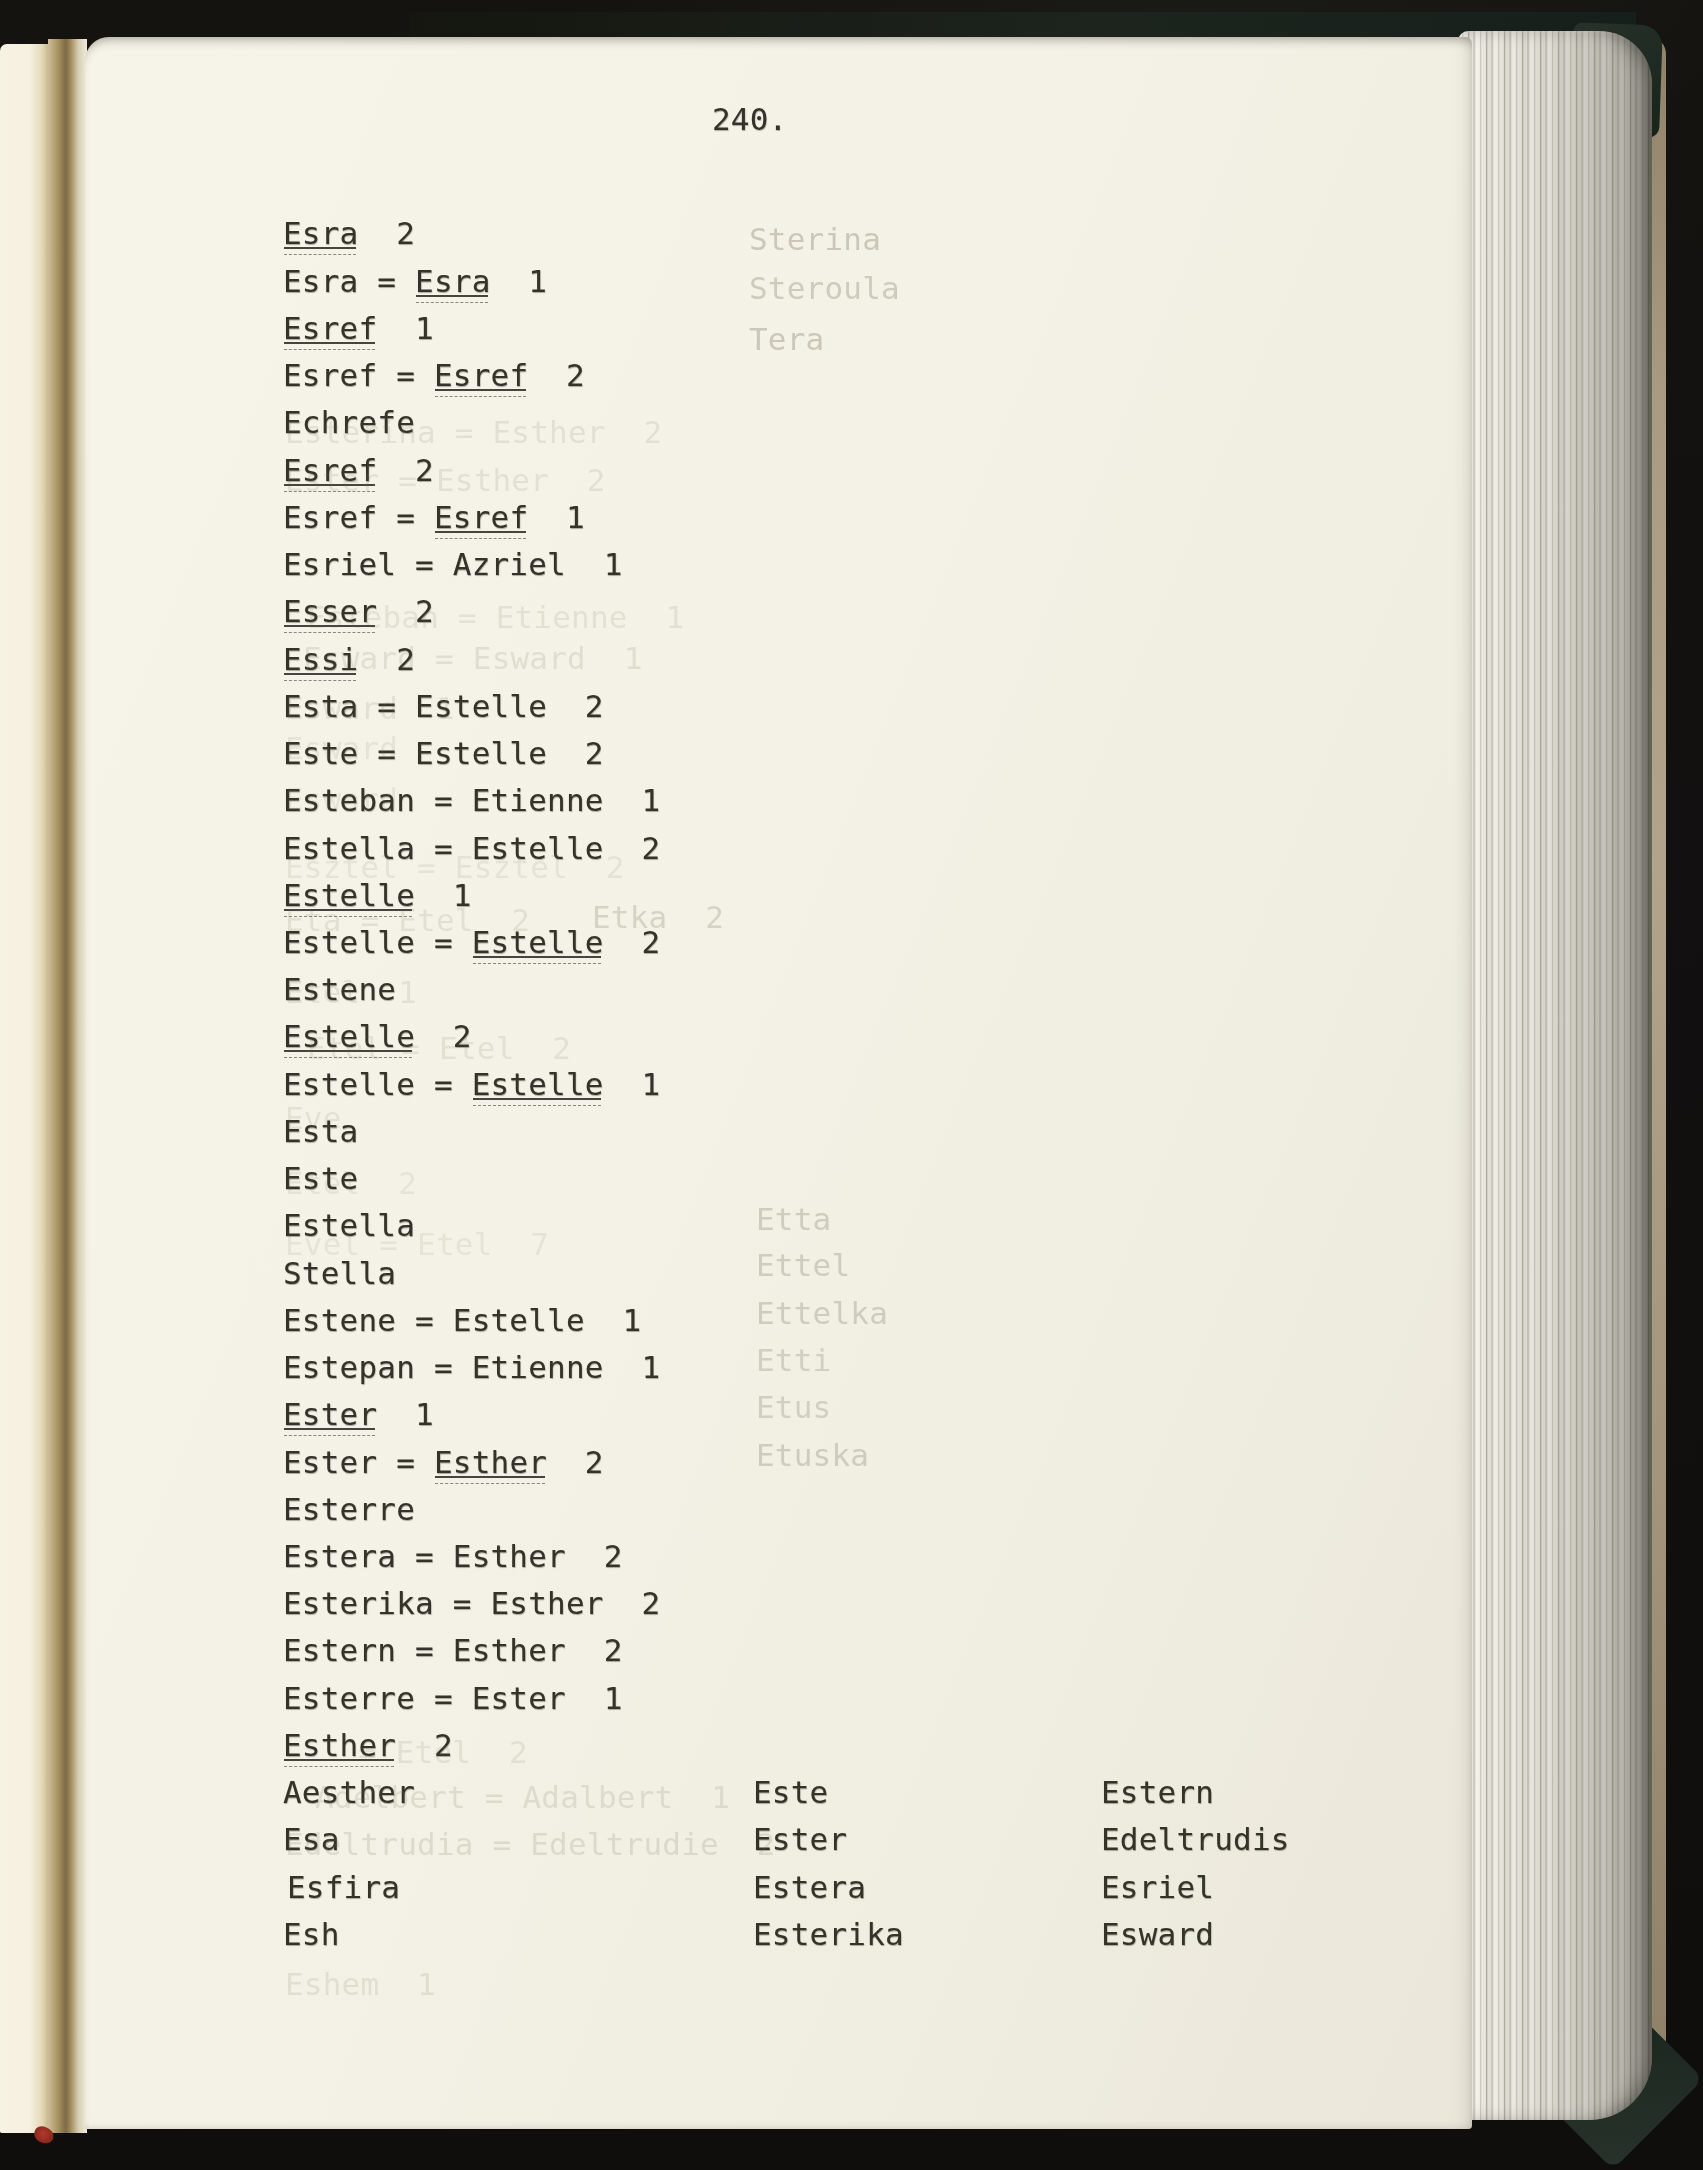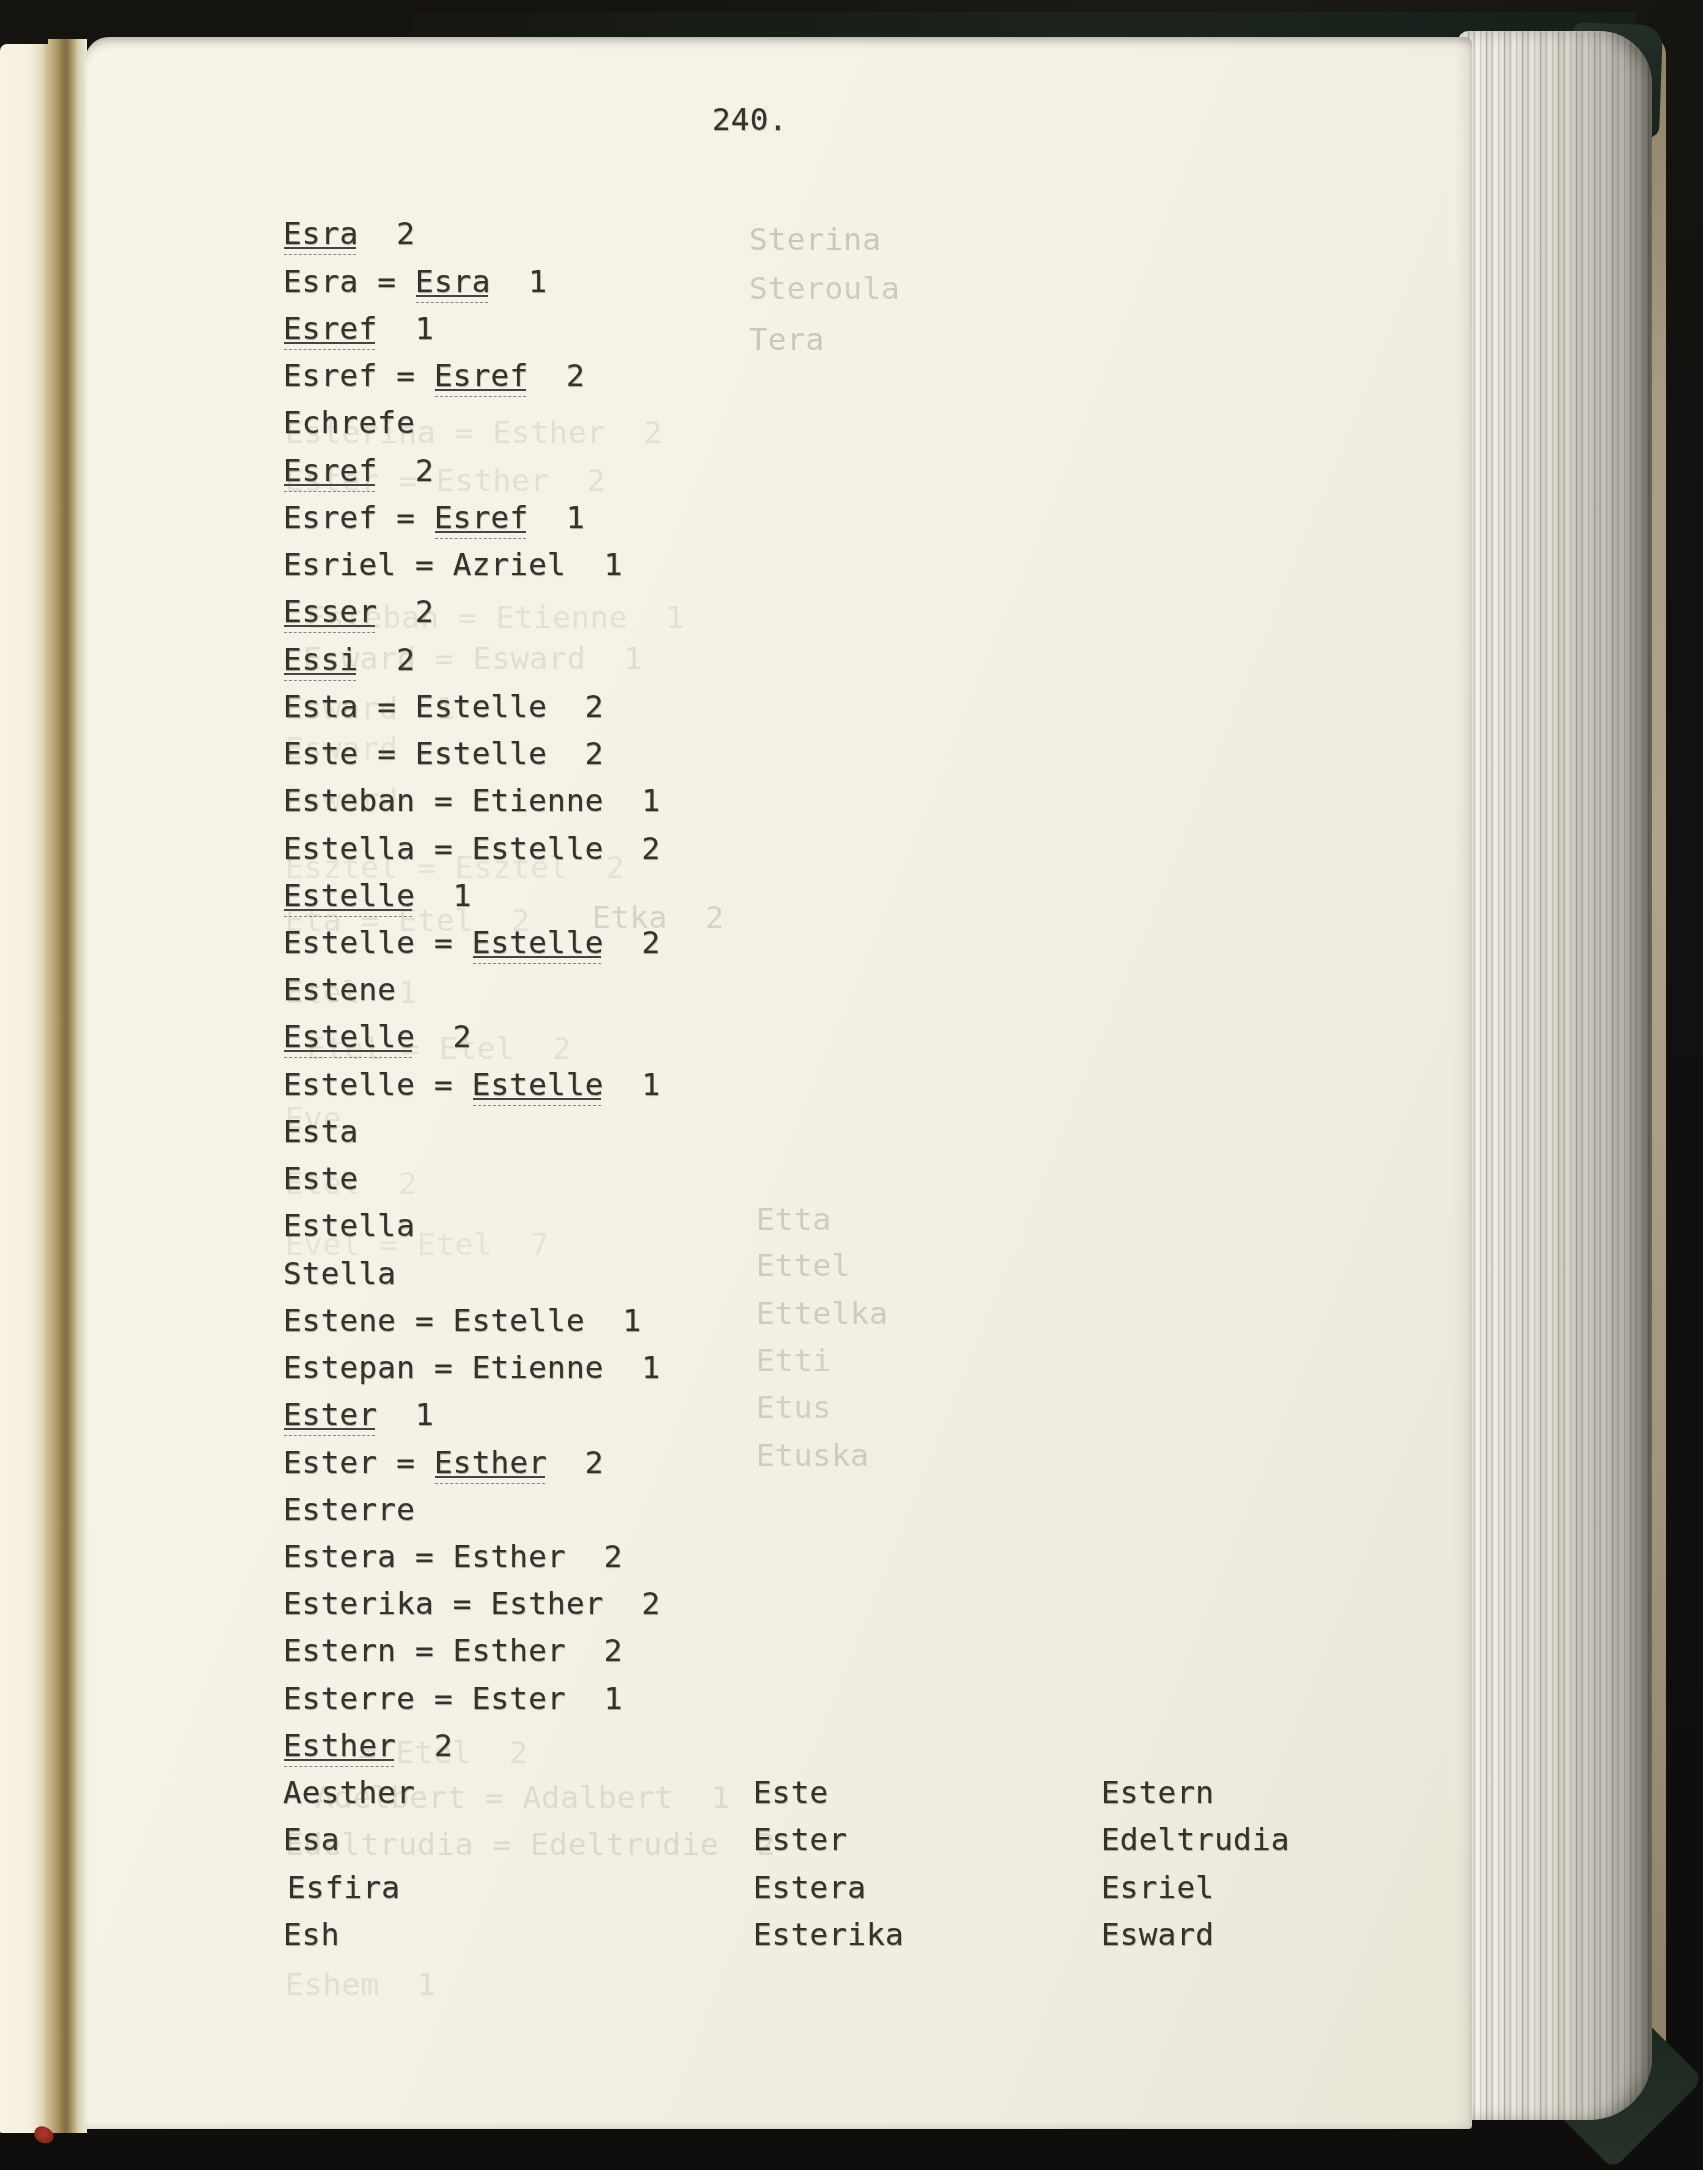--- a/index.html
+++ b/index.html
@@ -164,21 +164,21 @@
       <div class="txt" style="left: 283px; top: 1730px;"><span class="u">Esther</span><span>  2</span></div>
       <div class="txt" style="left: 283px; top: 1777px;">Aesther</div>
       <div class="txt" style="left: 283px; top: 1824px;">Esa</div>
       <div class="txt" style="left: 287px; top: 1872px;">Esfira</div>
       <div class="txt" style="left: 283px; top: 1919px;">Esh</div>
       <div class="txt" style="left: 753px; top: 1777px;">Este</div>
       <div class="txt" style="left: 753px; top: 1824px;">Ester</div>
       <div class="txt" style="left: 753px; top: 1872px;">Estera</div>
       <div class="txt" style="left: 753px; top: 1919px;">Esterika</div>
       <div class="txt" style="left: 1101px; top: 1777px;">Estern</div>
-      <div class="txt" style="left: 1101px; top: 1824px;">Edeltrudia</div>
+      <div class="txt" style="left: 1101px; top: 1824px;">Edeltrudis</div>
       <div class="txt" style="left: 1101px; top: 1872px;">Esriel</div>
       <div class="txt" style="left: 1101px; top: 1919px;">Esward</div>
       <div class="ghost" style="left: 749px; top: 224px; opacity: 0.3;">Sterina</div>
       <div class="ghost" style="left: 749px; top: 273px; opacity: 0.28;">Steroula</div>
       <div class="ghost" style="left: 749px; top: 324px; opacity: 0.3;">Tera</div>
       <div class="ghost" style="left: 285px; top: 417px; opacity: 0.13;">Esterina = Esther  2</div>
       <div class="ghost" style="left: 285px; top: 465px; opacity: 0.13;">Ester = Esther  2</div>
       <div class="ghost" style="left: 307px; top: 602px; opacity: 0.12;">Esteban = Etienne  1</div>
       <div class="ghost" style="left: 303px; top: 643px; opacity: 0.14;">Esward = Esward  1</div>
       <div class="ghost" style="left: 285px; top: 693px; opacity: 0.13;">Esward  1</div>

